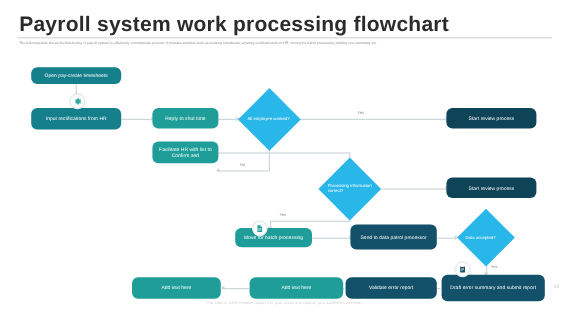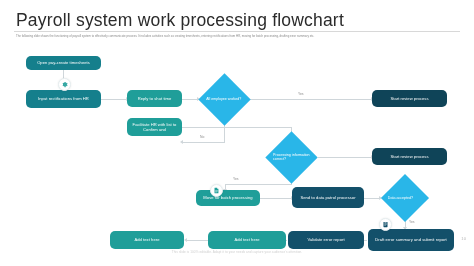--- a/index.html
+++ b/index.html
@@ -6,21 +6,21 @@
   body{
     width:474px;height:266px;background:#ffffff;
     font-family:"Liberation Sans", sans-serif;
     overflow:hidden;position:relative;
   }
   #slide{position:absolute;left:0;top:0;width:474px;height:266px;background:#fff;}
 
   
   .title{
     position:absolute;left:16px;top:10px;
-    font-size:17.5px;color:#2b2b2b;font-weight:400;
+    font-size:17.5px;color:#2b2b2b;font-weight:700;
     letter-spacing:.2px;white-space:nowrap;
   }
   .title-rule{
     position:absolute;left:14px;top:31px;width:446px;height:1px;background:#d8d8d8;
   }
   .subtitle{
     position:absolute;left:16px;top:34px;width:444px;
     font-size:2.9px;line-height:4px;color:#8a8a8a;
     white-space:nowrap;overflow:hidden;
   }

